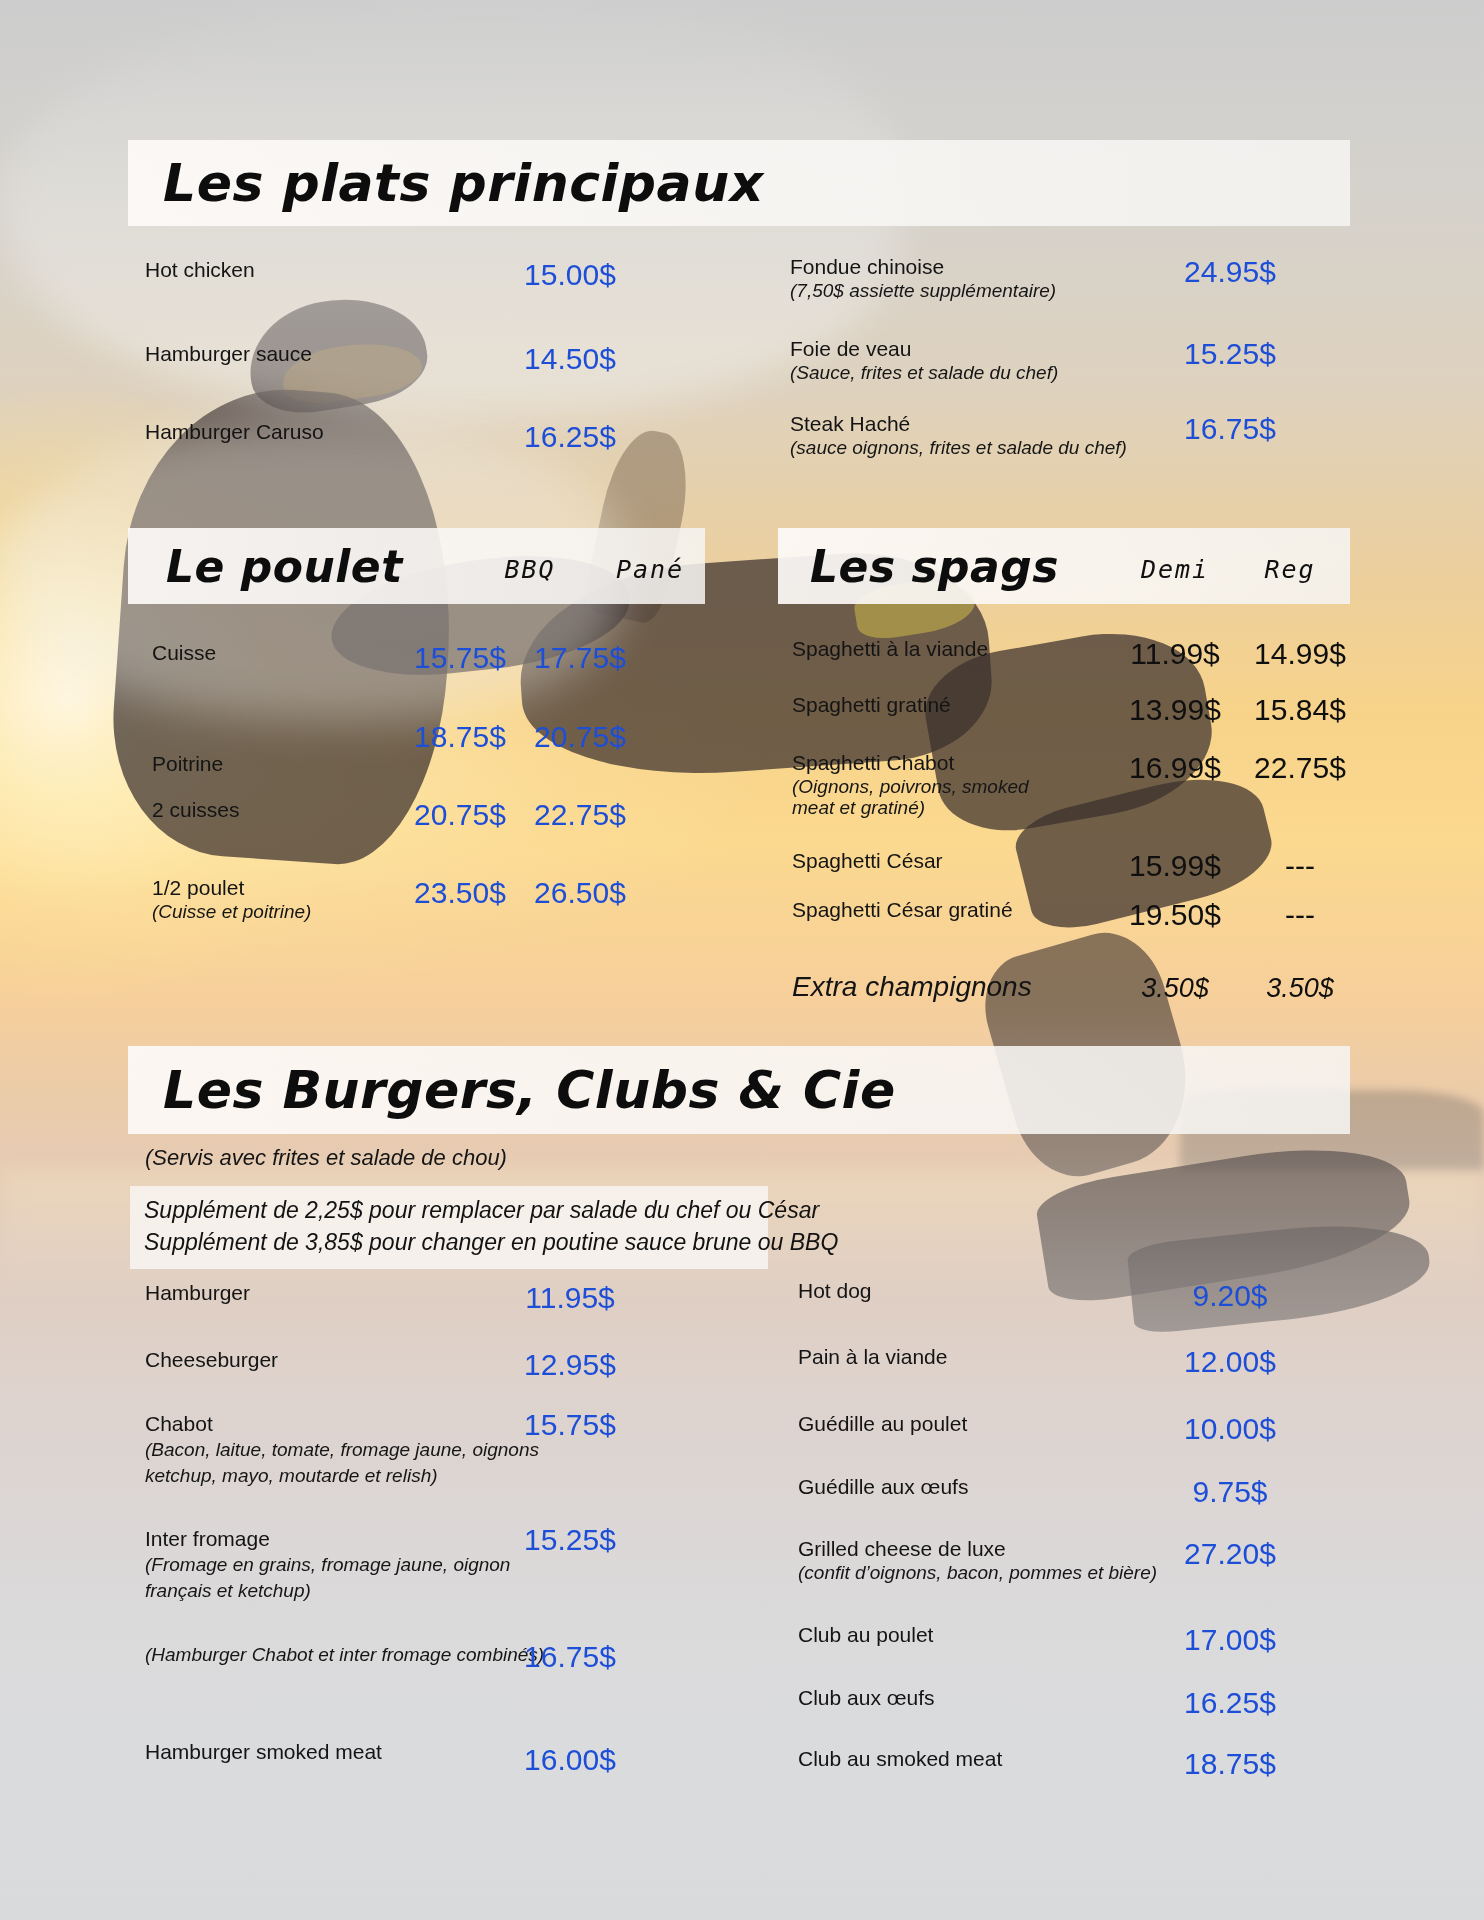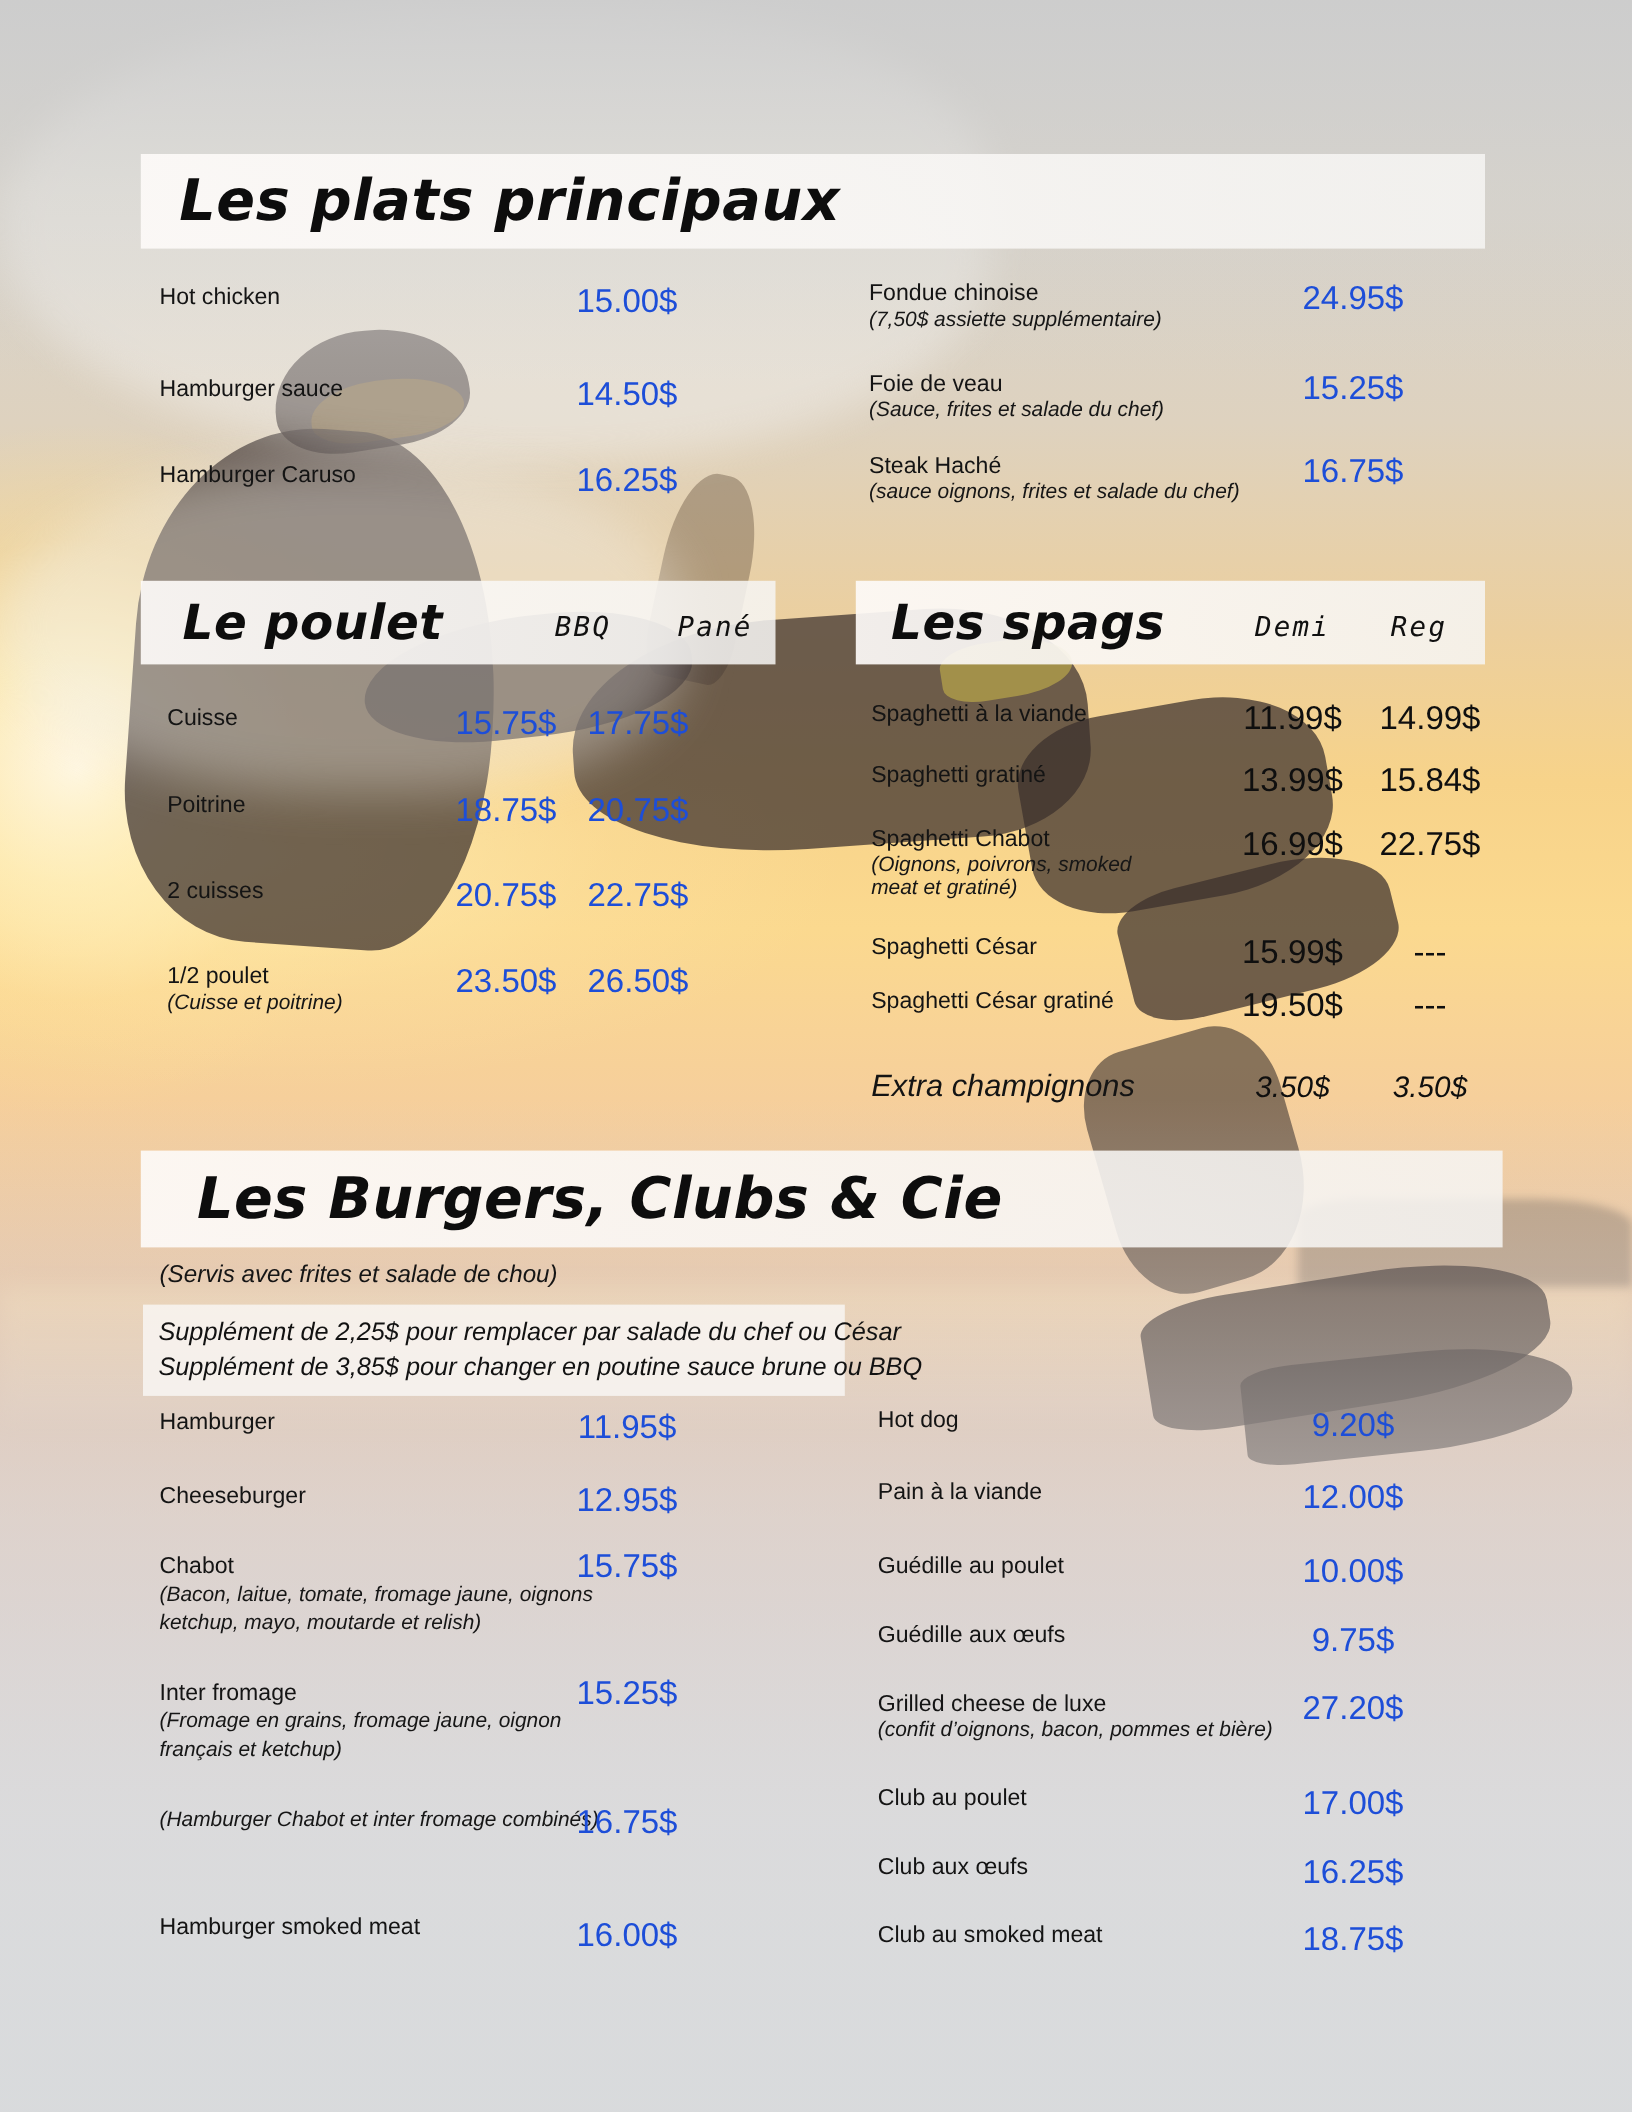--- a/index.html
+++ b/index.html
@@ -219,21 +219,21 @@
   </div>
   <div class="col-head" style="left:470px; top:555px; width:120px;">BBQ</div>
   <div class="col-head" style="left:580px; top:555px; width:140px;">Pané</div>
 
   <div class="row" style="left:152px; top:641px;">
     <div class="item-name">Cuisse</div>
   </div>
   <div class="price" style="left:350px; top:641px; width:220px;">15.75$</div>
   <div class="price" style="left:470px; top:641px; width:220px;">17.75$</div>
 
-  <div class="row" style="left:152px; top:720px;">
+  <div class="row" style="left:152px; top:752px;">
     <div class="item-name">Poitrine</div>
   </div>
   <div class="price" style="left:350px; top:720px; width:220px;">18.75$</div>
   <div class="price" style="left:470px; top:720px; width:220px;">20.75$</div>
 
   <div class="row" style="left:152px; top:798px;">
     <div class="item-name">2 cuisses</div>
   </div>
   <div class="price" style="left:350px; top:798px; width:220px;">20.75$</div>
   <div class="price" style="left:470px; top:798px; width:220px;">22.75$</div>
@@ -282,21 +282,21 @@
   </div>
   <div class="price-c" style="left:1105px; top:898px; width:140px;">19.50$</div>
   <div class="price-c" style="left:1230px; top:898px; width:140px;">---</div>
 
   <div class="row" style="left:792px; top:971px;">
     <div class="item-name" style="font-style:italic; font-size:28px;">Extra champignons</div>
   </div>
   <div class="price-c price-it" style="left:1105px; top:973px; width:140px;">3.50$</div>
   <div class="price-c price-it" style="left:1230px; top:973px; width:140px;">3.50$</div>
 
-  <div class="band" style="left:128px; top:1046px; width:1222px; height:88px;padding-left:16px;">
+  <div class="band" style="left:128px; top:1046px; width:1222px; height:88px;">
     <div class="script-title" style="font-size:52px; margin-left:35px;">Les Burgers, Clubs &amp; Cie</div>
   </div>
 
   <div class="note-italic" style="left:145px; top:1145px;">(Servis avec frites et salade de chou)</div>
 
   <div class="supp-box" style="left:130px; top:1186px; width:610px;">
     <div class="supp-line">Supplément de 2,25$ pour remplacer par salade du chef ou César</div>
     <div class="supp-line">Supplément de 3,85$ pour changer en poutine sauce brune ou BBQ</div>
   </div>
 

